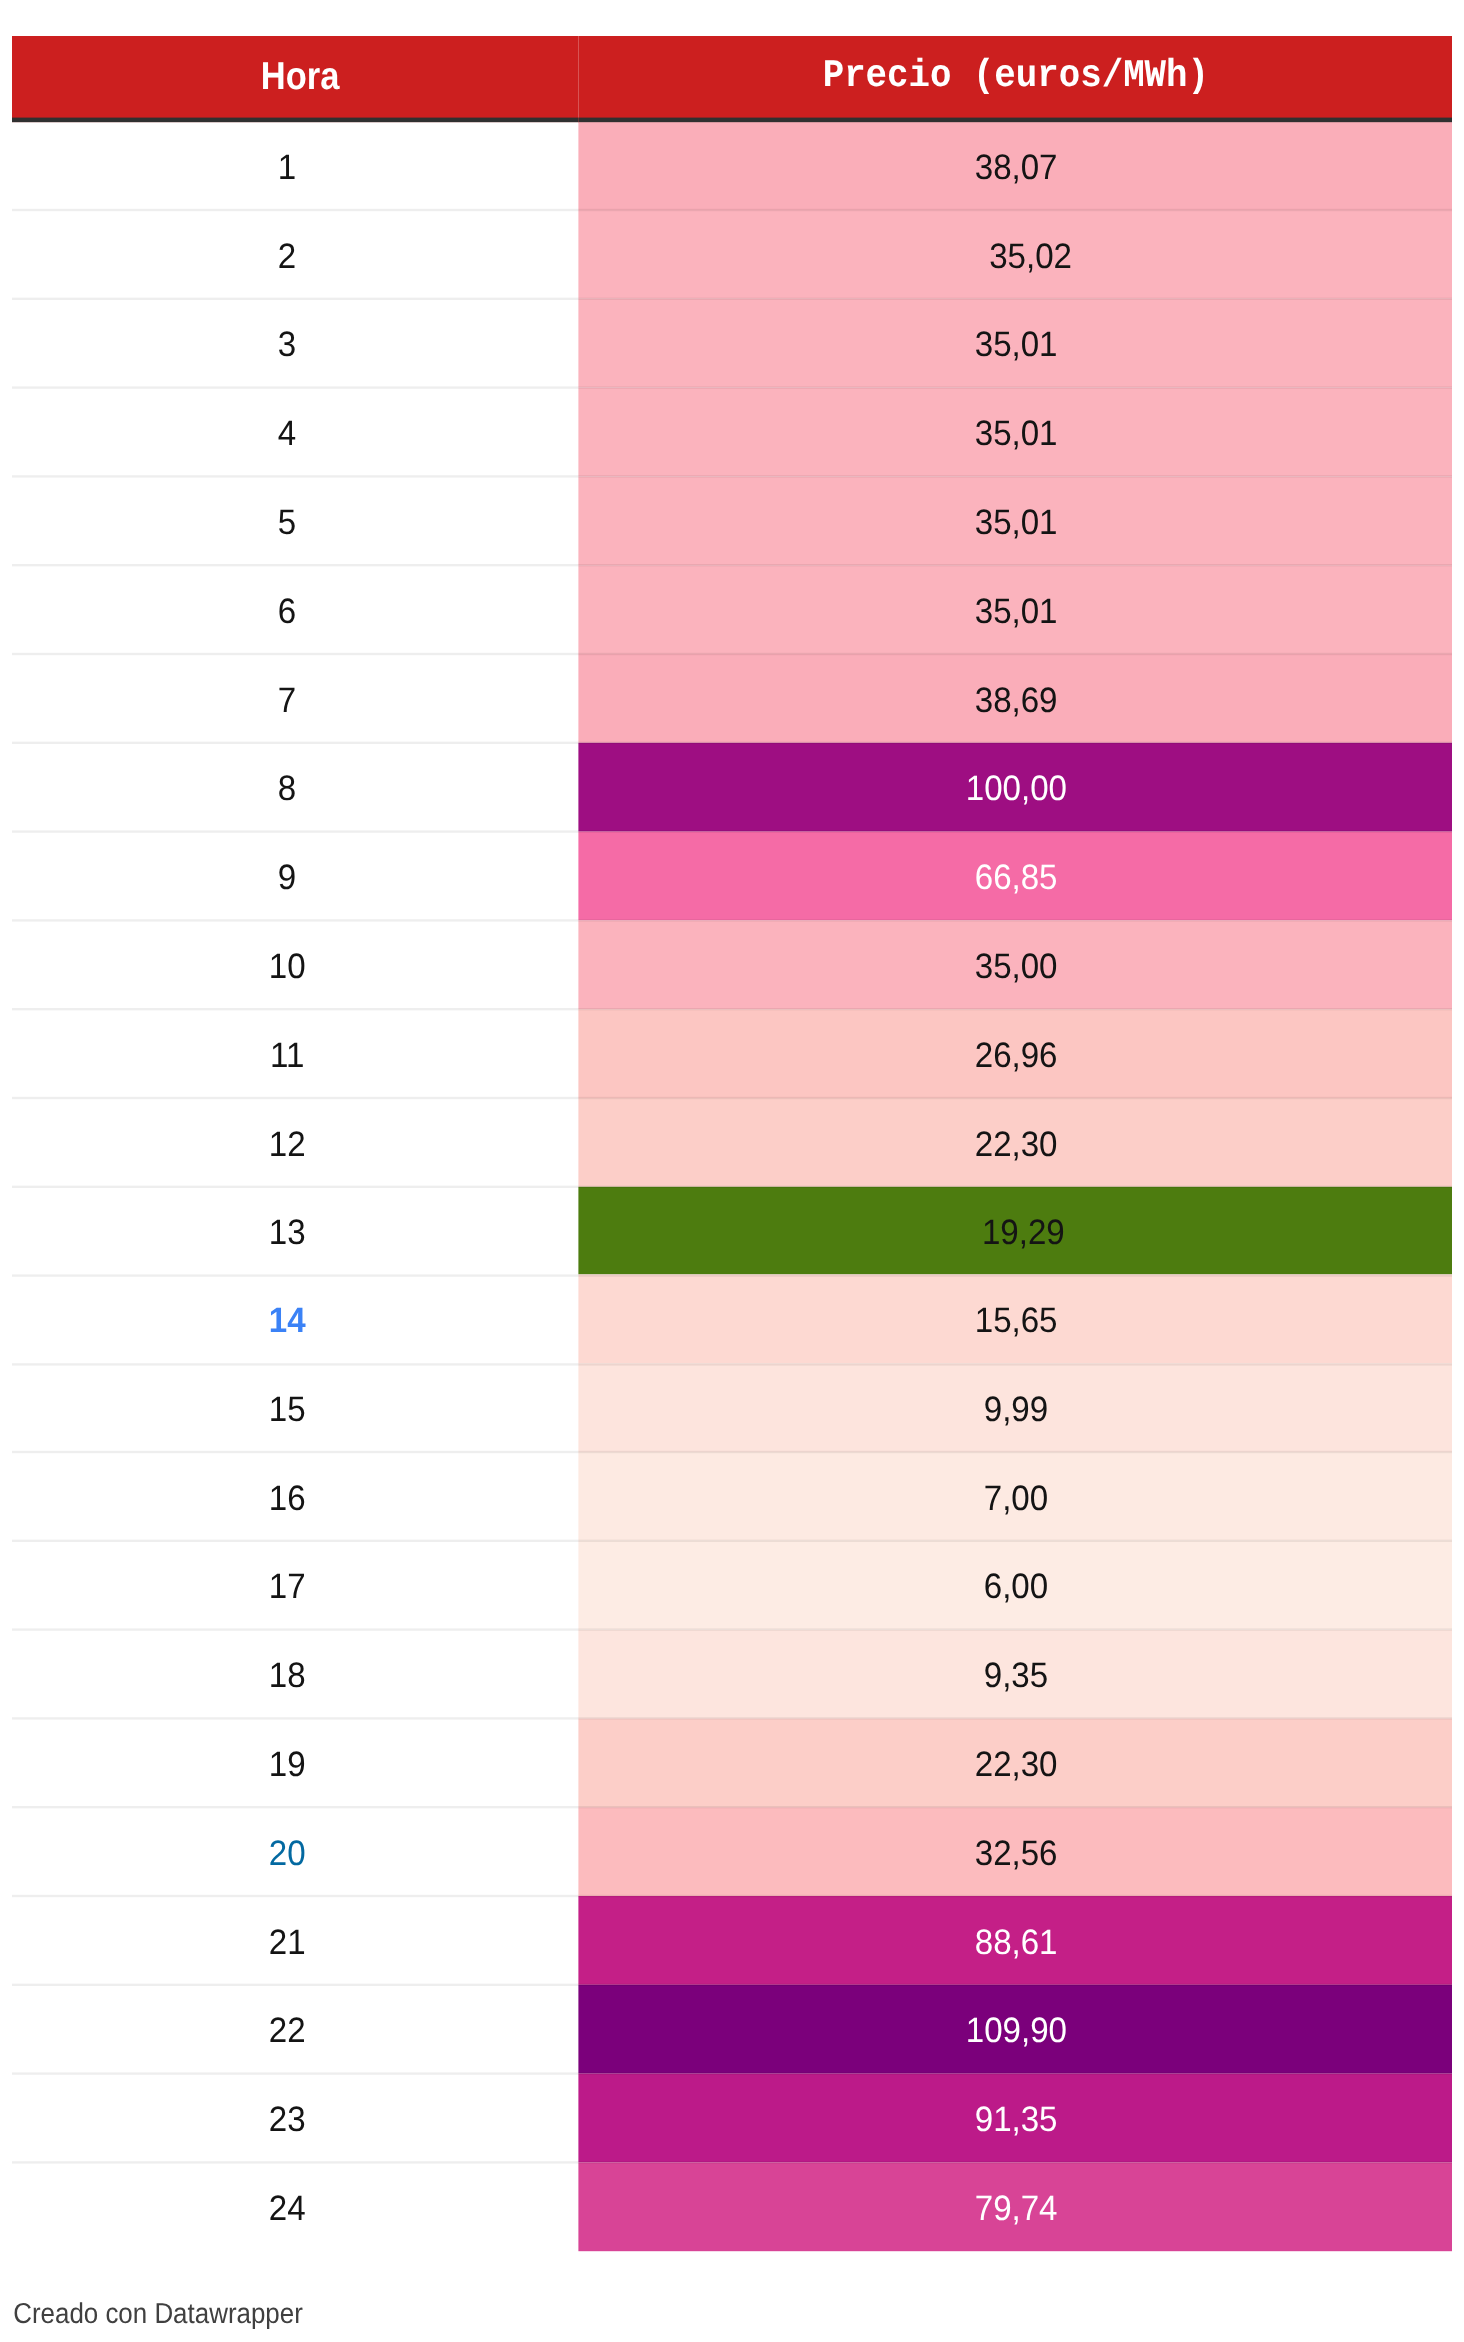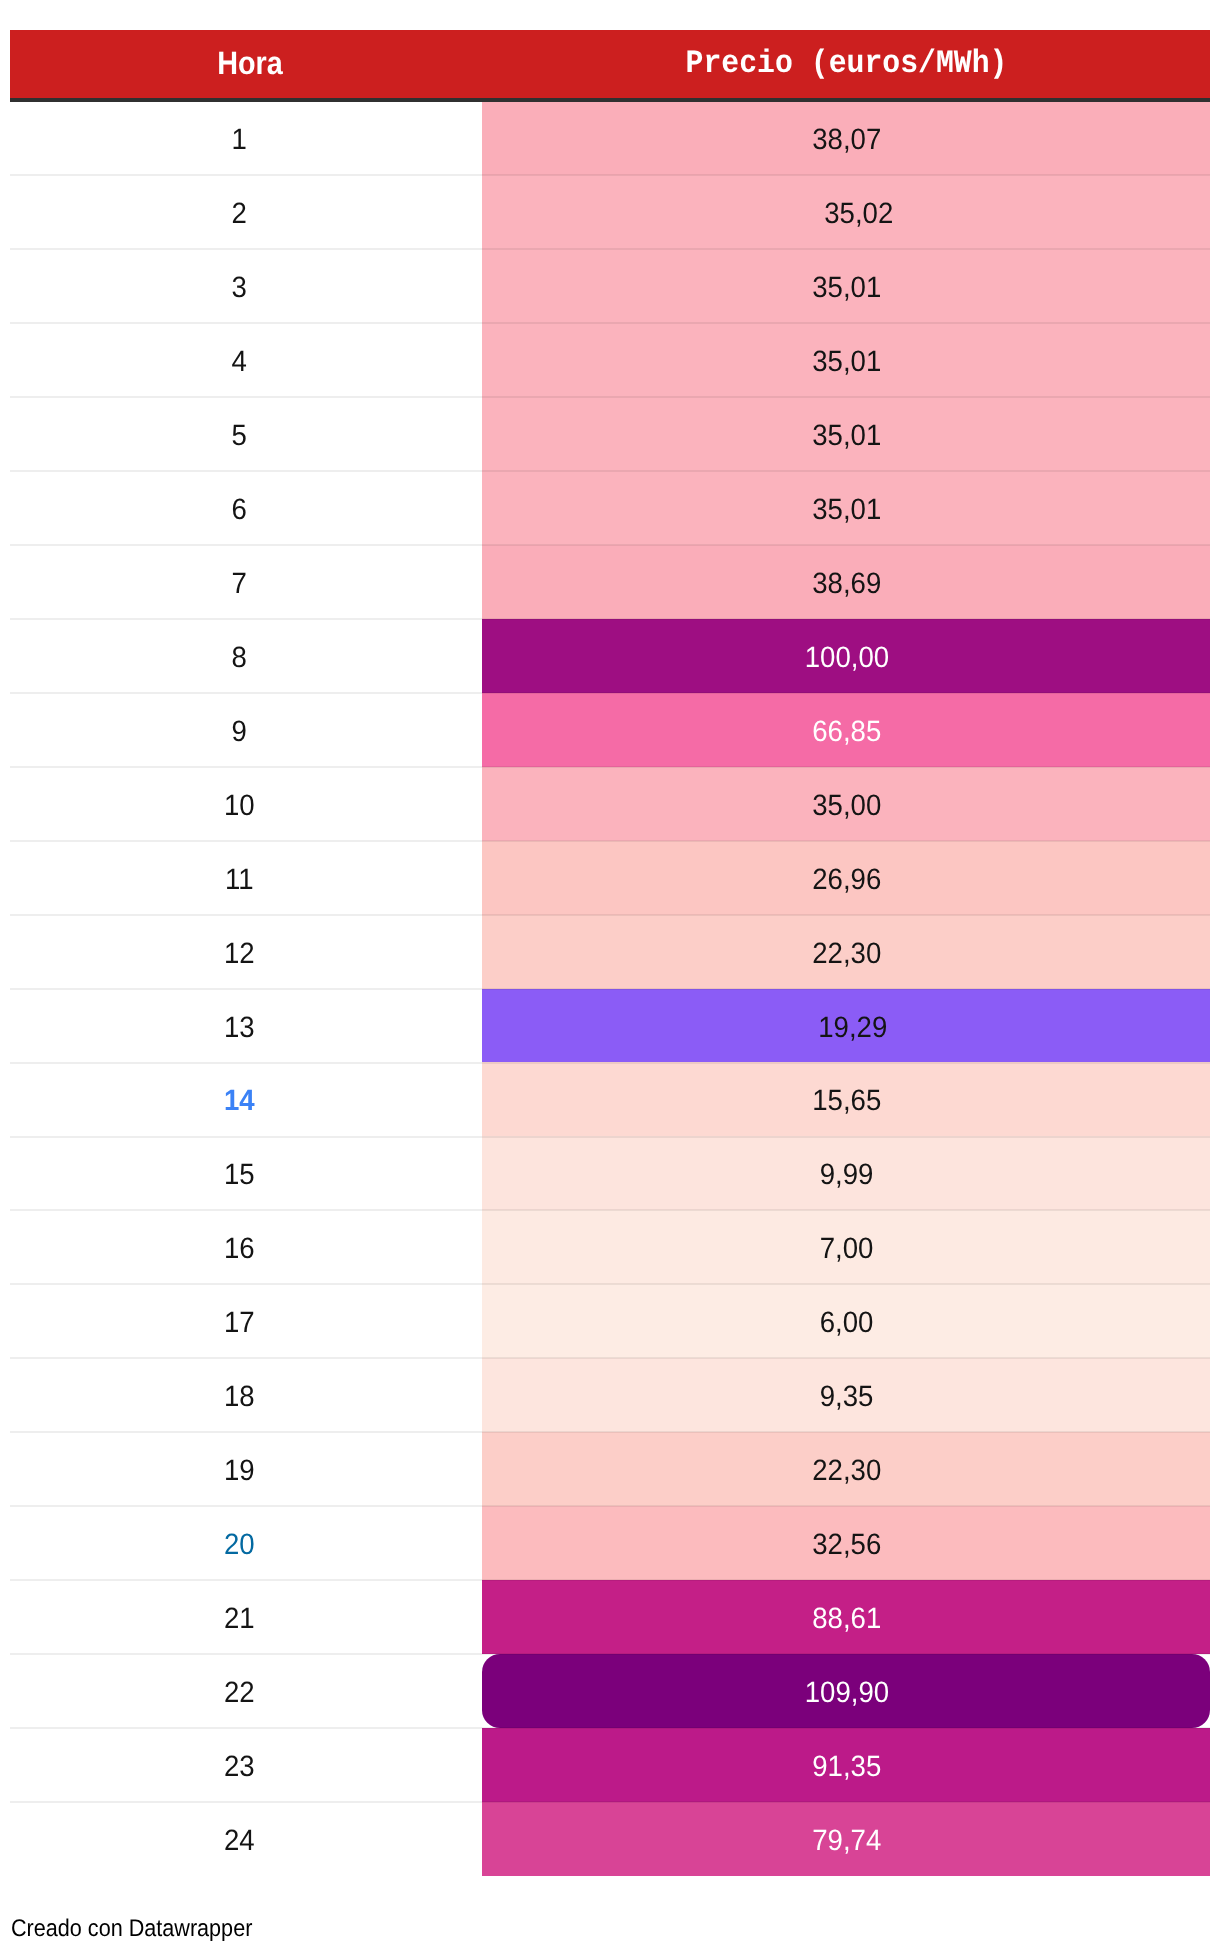--- a/index.html
+++ b/index.html
@@ -109,21 +109,21 @@
         <tr>
           <td class="td-hora" style="color: rgb(20, 20, 20);"><span>11</span></td>
           <td class="td-precio" style="background: rgb(252, 198, 194); color: rgb(20, 20, 20);"><span>26,96</span></td>
         </tr>
         <tr>
           <td class="td-hora" style="color: rgb(20, 20, 20);"><span>12</span></td>
           <td class="td-precio" style="background: rgb(252, 206, 200); color: rgb(20, 20, 20);"><span>22,30</span></td>
         </tr>
         <tr>
           <td class="td-hora" style="color: rgb(20, 20, 20);"><span>13</span></td>
-          <td class="td-precio" style="background: #8b5cf6; color: rgb(20, 20, 20); padding-left: 13px;"><span>19,29</span></td>
+          <td class="td-precio" style="background: #4d7c0f; color: rgb(20, 20, 20); padding-left: 13px;"><span>19,29</span></td>
         </tr>
         <tr>
           <td class="td-hora" style="color: #3b82f6; font-weight: bold;"><span>14</span></td>
           <td class="td-precio" style="background: rgb(253, 217, 210); color: rgb(20, 20, 20);"><span>15,65</span></td>
         </tr>
         <tr>
           <td class="td-hora" style="color: rgb(20, 20, 20);"><span>15</span></td>
           <td class="td-precio" style="background: rgb(253, 228, 221); color: rgb(20, 20, 20);"><span>9,99</span></td>
         </tr>
         <tr>
@@ -145,21 +145,21 @@
         <tr>
           <td class="td-hora" style="color: #0369a1; text-decoration: underline;"><span>20</span></td>
           <td class="td-precio" style="background: rgb(252, 187, 190); color: rgb(20, 20, 20);"><span>32,56</span></td>
         </tr>
         <tr>
           <td class="td-hora" style="color: rgb(20, 20, 20);"><span>21</span></td>
           <td class="td-precio" style="background: rgb(196, 31, 135); color: rgb(255, 255, 255);"><span>88,61</span></td>
         </tr>
         <tr>
           <td class="td-hora" style="color: rgb(20, 20, 20);"><span>22</span></td>
-          <td class="td-precio" style="background: rgb(123, 0, 123); color: rgb(255, 255, 255); border-radius: 18px;"><span>109,90</span></td>
+          <td class="td-precio" style="background: rgb(123, 0, 123); color: rgb(255, 255, 255);"><span>109,90</span></td>
         </tr>
         <tr>
           <td class="td-hora" style="color: rgb(20, 20, 20);"><span>23</span></td>
           <td class="td-precio" style="background: rgb(188, 26, 137); color: #ffffff; margin-top: 15px;"><span>91,35</span></td>
         </tr>
         <tr>
           <td class="td-hora" style="color: rgb(20, 20, 20);"><span>24</span></td>
           <td class="td-precio" style="background: rgb(216, 68, 150); color: rgb(255, 255, 255);"><span>79,74</span></td>
         </tr>
       </tbody>
@@ -182,14 +182,14 @@
       <i style="top: 1209.45px; height: 2px; background: rgba(0, 0, 0, 0.067);"></i>
       <i style="top: 1283.38px; height: 2px; background: rgba(0, 0, 0, 0.067);"></i>
       <i style="top: 1357.31px; height: 2px; background: rgba(0, 0, 0, 0.067);"></i>
       <i style="top: 1431.24px; height: 2px; background: rgba(0, 0, 0, 0.067);"></i>
       <i style="top: 1505.17px; height: 2px; background: rgba(0, 0, 0, 0.067);"></i>
       <i style="top: 1579.1px; height: 2px; background: rgba(0, 0, 0, 0.067);"></i>
       <i style="top: 1653.03px; height: 2px; background: rgba(0, 0, 0, 0.067);"></i>
       <i style="top: 1726.96px; height: 2px; background: rgba(0, 0, 0, 0.067);"></i>
       <i style="top: 1800.89px; height: 2px; background: rgba(0, 0, 0, 0.067);"></i>
     </div>
-  <div class="credit" style="color: #000000;"><span>Creado con Datawrapper</span></div>
+  <div class="credit" style="color: #404040;"><span>Creado con Datawrapper</span></div>
 </div>
 
 </body></html>

